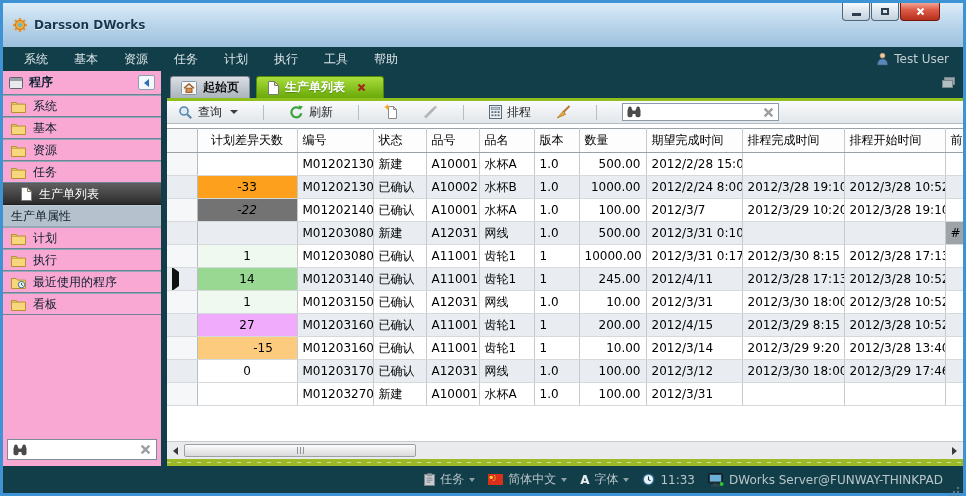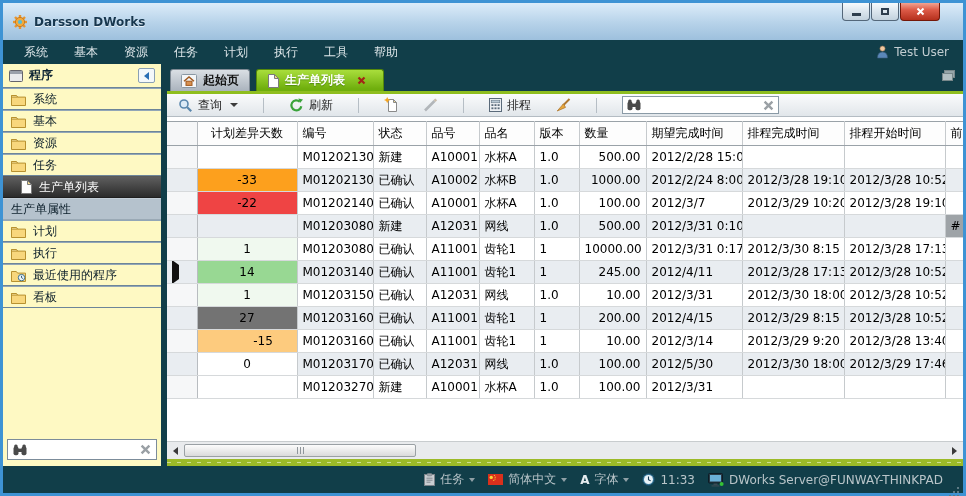--- a/index.html
+++ b/index.html
@@ -2,36 +2,36 @@
 <html><head>
 <meta charset="utf-8">
 <style>
   html,body{margin:0;padding:0;}
   body{width:966px;height:496px;font-family:"DejaVu Sans","Liberation Sans",sans-serif;font-size:12px;background:#2a6496;}
   *{box-sizing:border-box;}
 
   .window{width:966px;height:496px;border:3px solid #3e93d4;box-shadow:inset 0 0 0 1px #9cc9ea, 0 0 0 1px #1c5a8c;background:#fff;display:flex;flex-direction:column;position:relative;}
 
   
-  .titlebar{height:37px;background:linear-gradient(#dcecf9,#b6d2e9 55%,#9dc0dd);display:flex;align-items:center;gap:6px;padding:0 18px 0 9px;flex:0 0 auto;}
+  .titlebar{height:44px;background:linear-gradient(#dcecf9,#b6d2e9 55%,#9dc0dd);display:flex;align-items:center;gap:6px;padding:0 18px 0 9px;flex:0 0 auto;}
   .title-text{font-weight:bold;color:#17374f;text-shadow:0 1px 0 rgba(255,255,255,.7);}
   .win-btns{margin-left:auto;display:flex;gap:1px;align-self:flex-start;margin-right:5px;}
   .wbtn{width:28px;height:18px;border:1px solid #54677a;border-top:none;border-radius:0 0 4px 4px;background:linear-gradient(#f8fafc,#dde7ef 45%,#c3d2de);display:flex;align-items:center;justify-content:center;}
   .wbtn.close{width:40px;background:linear-gradient(#f2a492,#dd5b48 40%,#b5301d);border-color:#741708;}
   .glyph-min{width:9px;height:3px;background:#2e3e4e;margin-top:6px;}
   .glyph-restore{width:8px;height:7px;border:2px solid #2e3e4e;background:transparent;}
 
   
   .menubar{height:24px;background:#113e49;display:flex;align-items:center;color:#dde6e9;padding:0 8px;flex:0 0 auto;}
   .menu-item{padding:0 13px;line-height:24px;cursor:default;}
   .menu-user{margin-left:auto;display:flex;align-items:center;gap:5px;color:#c2cdd1;padding-right:6px;}
 
   
   .content{flex:1 1 auto;display:flex;min-height:0;}
-  .sidebar{width:158px;flex:0 0 158px;background:#fef9c3;display:flex;flex-direction:column;}
+  .sidebar{width:158px;flex:0 0 158px;background:#f9a8d4;display:flex;flex-direction:column;}
   .side-header{height:24px;display:flex;align-items:center;gap:6px;padding:0 6px;color:#0d2433;font-weight:bold;border-bottom:1px solid #6d8599;}
   .collapse-btn{margin-left:auto;width:17px;height:15px;background:#f4f8fb;border:1px solid #8aa0b4;border-radius:2px;display:flex;align-items:center;justify-content:center;}
   .tri-left{width:0;height:0;border-top:4px solid transparent;border-bottom:4px solid transparent;border-right:5px solid #2a6fb5;}
   .side-item{height:22px;flex:0 0 22px;display:flex;align-items:center;gap:7px;padding:0 8px;border-top:1px solid #92a6b7;border-bottom:1px solid #6d8599;color:#0b1e2a;cursor:default;}
   .side-item .lbl{white-space:nowrap;}
   .side-item.selected{background:linear-gradient(#5e5e5e,#2b2b2b);color:#fff;padding-left:17px;border-top-color:#5a5a5a;border-bottom-color:#1f1f1f;}
   .side-item.sub{background:#b5c2cd;border-top-color:#c3ced7;border-bottom-color:#9aa9b5;}
   .side-search{margin:auto 4px 6px 4px;height:21px;flex:0 0 21px;background:#fff;border:1px solid #7c8c9a;display:flex;align-items:center;gap:5px;padding:0 5px;}
   .side-search input{flex:1;border:none;outline:none;font:inherit;min-width:0;background:transparent;}
 
@@ -437,21 +437,21 @@
                 <td>水杯B</td>
                 <td>1.0</td>
                 <td class="col-qty">1000.00</td>
                 <td>2012/2/24 8:00</td>
                 <td>2012/3/28 19:10</td>
                 <td>2012/3/28 10:52</td>
                 <td></td>
               </tr>
               <tr>
                 <td class="gutter"></td>
-                <td class="col-diff" style="background: #ef4444;">-22</td>
+                <td class="col-diff" style="background: #737373; font-style: italic;">-22</td>
                 <td>M012021401</td>
                 <td>已确认</td>
                 <td>A10001</td>
                 <td>水杯A</td>
                 <td>1.0</td>
                 <td class="col-qty">100.00</td>
                 <td>2012/3/7</td>
                 <td>2012/3/29 10:20</td>
                 <td>2012/3/28 19:10</td>
                 <td></td>
@@ -507,21 +507,21 @@
                 <td>网线</td>
                 <td>1.0</td>
                 <td class="col-qty">10.00</td>
                 <td>2012/3/31</td>
                 <td>2012/3/30 18:00</td>
                 <td>2012/3/28 10:52</td>
                 <td></td>
               </tr>
               <tr class="alt">
                 <td class="gutter"></td>
-                <td class="col-diff" style="background: #737373; margin-left: 45px;">27</td>
+                <td class="col-diff" style="background: #f0abfc; margin-left: 45px;">27</td>
                 <td>M012031601</td>
                 <td>已确认</td>
                 <td>A11001</td>
                 <td>齿轮1</td>
                 <td>1</td>
                 <td class="col-qty">200.00</td>
                 <td>2012/4/15</td>
                 <td>2012/3/29 8:15</td>
                 <td>2012/3/28 10:52</td>
                 <td></td>
@@ -542,21 +542,21 @@
               </tr>
               <tr class="alt">
                 <td class="gutter"></td>
                 <td class="col-diff" style="background: rgb(255, 255, 255);">0</td>
                 <td>M012031701</td>
                 <td>已确认</td>
                 <td>A12031</td>
                 <td>网线</td>
                 <td>1.0</td>
                 <td class="col-qty">100.00</td>
-                <td>2012/5/30</td>
+                <td>2012/3/12</td>
                 <td>2012/3/30 18:00</td>
                 <td>2012/3/29 17:46</td>
                 <td></td>
               </tr>
               <tr>
                 <td class="gutter"></td>
                 <td class="col-diff"></td>
                 <td>M012032701</td>
                 <td>新建</td>
                 <td>A10001</td>

